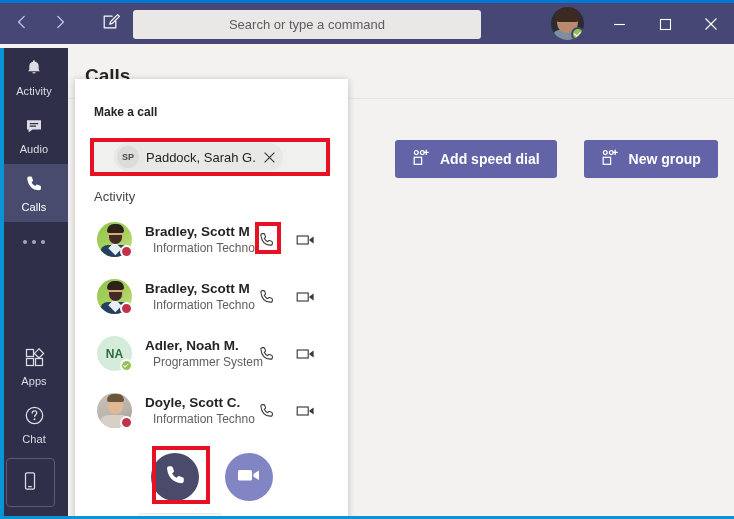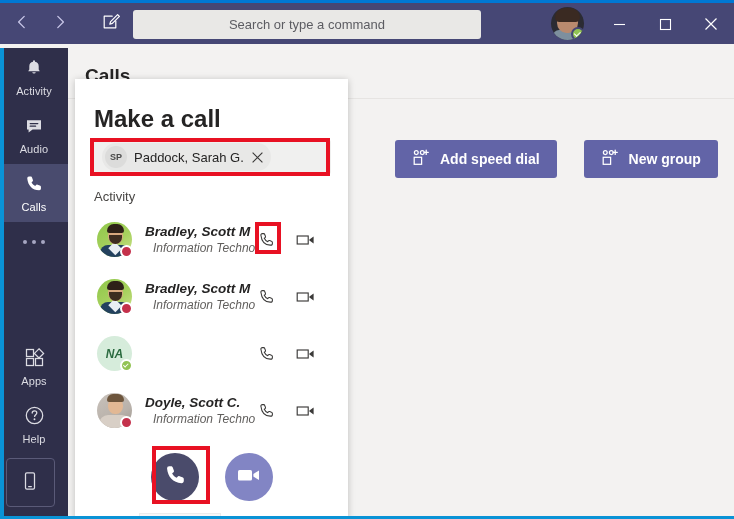--- a/index.html
+++ b/index.html
@@ -153,48 +153,48 @@
   
   .callpanel {
     position: absolute; left: 75px; top: 79px;
     width: 273px; height: 440px;
     background: #ffffff;
     box-shadow: 0 1px 7px rgba(0,0,0,.22);
     z-index: 25;
   }
   .panel-title {
     position: absolute; left: 19px; top: 26px;
-    font-size: 24px; font-weight: bold; color: #252424;
+    font-size: 12px; font-weight: bold; color: #252424;
   }
   .recipient-field {
     position: absolute; left: 16px; top: 61px;
     width: 240px; height: 34px;
     background: #f0f0ef; border-radius: 2px;
-    display: flex; align-items: center; padding-left: 11px;
+    display: flex; align-items: center; padding-left: 23px;
   }
   .pill {
     display: flex; align-items: center; gap: 7px;
     height: 28px; padding: 0 7px 0 3px;
     background: #e8e8e7; border-radius: 14px;
   }
   .pill-initials {
     width: 22px; height: 22px; border-radius: 50%;
     background: #dcdcdb; color: #4a4a4a;
     font-size: 9px; font-weight: bold;
     display: flex; align-items: center; justify-content: center;
   }
   .pill-name { font-size: 13px; color: #252424; }
   .pill-x { cursor: pointer; display: flex; align-items: center; color: #3b3a39; }
 
   .suggested-lbl {
     position: absolute; left: 19px; top: 110px;
     font-size: 13px; color: #484644;
   }
 
-  .contacts { position: absolute; left: 0; top: 132px; width: 327px; font-style: italic; }
+  .contacts { position: absolute; left: 0; top: 132px; width: 327px; }
   .crow {
     position: relative; height: 57px;
     display: flex; align-items: center; padding-left: 22px;
     cursor: pointer;
   }
   .c-avatar { position: relative; width: 35px; height: 35px; flex: 0 0 35px; }
   .c-avatar .circle {
     width: 35px; height: 35px; border-radius: 50%; overflow: hidden; position: relative;
   }
   .photo-a { background: linear-gradient(145deg,#8fc74a 0%, #a7d15e 55%, #cfe38f 100%); }
@@ -410,21 +410,21 @@
       </div>
 
       <div class="rail-item">
         <span>
           <svg width="21" height="21" viewBox="0 0 21 21">
             <circle cx="10.5" cy="10.5" r="8.2" fill="none" stroke="#dcdce3" stroke-width="1.25"></circle>
             <path d="M8.2 8.1c0-1.3 1-2.2 2.3-2.2s2.3.85 2.3 2.05c0 1.6-2.15 1.85-2.15 3.45" fill="none" stroke="#dcdce3" stroke-width="1.25" stroke-linecap="round"></path>
             <circle cx="10.5" cy="14.3" r=".95" fill="#dcdce3"></circle>
           </svg>
         </span>
-        <span class="lbl">Help</span>
+        <span class="lbl">Chat</span>
       </div>
 
       <div class="mobile-box">
         <span>
           <svg width="22" height="22" viewBox="0 0 22 22">
             <rect x="6.5" y="2.8" width="9" height="16.4" rx="1.4" fill="none" stroke="#dcdce3" stroke-width="1.25"></rect>
             <path d="M9.6 16.6h2.8" stroke="#dcdce3" stroke-width="1.15" stroke-linecap="round"></path>
           </svg>
         </span>
       </div>
@@ -543,20 +543,24 @@
               </svg>
           </span>
         </div>
       </div>
 
       <div class="crow">
         <div class="c-avatar">
           <div class="initials-av">NA</div>
           <div class="presence available"></div>
         </div>
+        <div class="c-text">
+          <div class="c-name">Adler, Noah M.</div>
+          <div class="c-sub">Programmer System</div>
+        </div>
         <div class="c-actions">
           <span class="act-icon">
             <svg width="18" height="18" viewBox="0 0 18 18">
                 <path d="M5.6 2.6c.6 0 .95.3 1.15.9l.7 1.9c.2.55.08.95-.35 1.25l-.8.58c.7 1.55 1.9 2.75 3.45 3.45l.58-.8c.3-.43.7-.55 1.25-.35l1.9.7c.6.2.9.55.9 1.15v1.35c0 .82-.6 1.45-1.45 1.4C7.3 14.4 3.6 10.7 2.85 4.05A1.4 1.4 0 0 1 4.25 2.6z" fill="none" stroke="#3b3a39" stroke-width="1.1"></path>
               </svg>
           </span>
           <span class="act-icon">
             <svg width="20" height="16" viewBox="0 0 20 16">
                 <rect x="1.2" y="4" width="11" height="8" fill="none" stroke="#3b3a39" stroke-width="1.15"></rect>
                 <path d="M13.4 7.4 17.6 4.6v6.8l-4.2-2.8z" fill="#3b3a39"></path>

